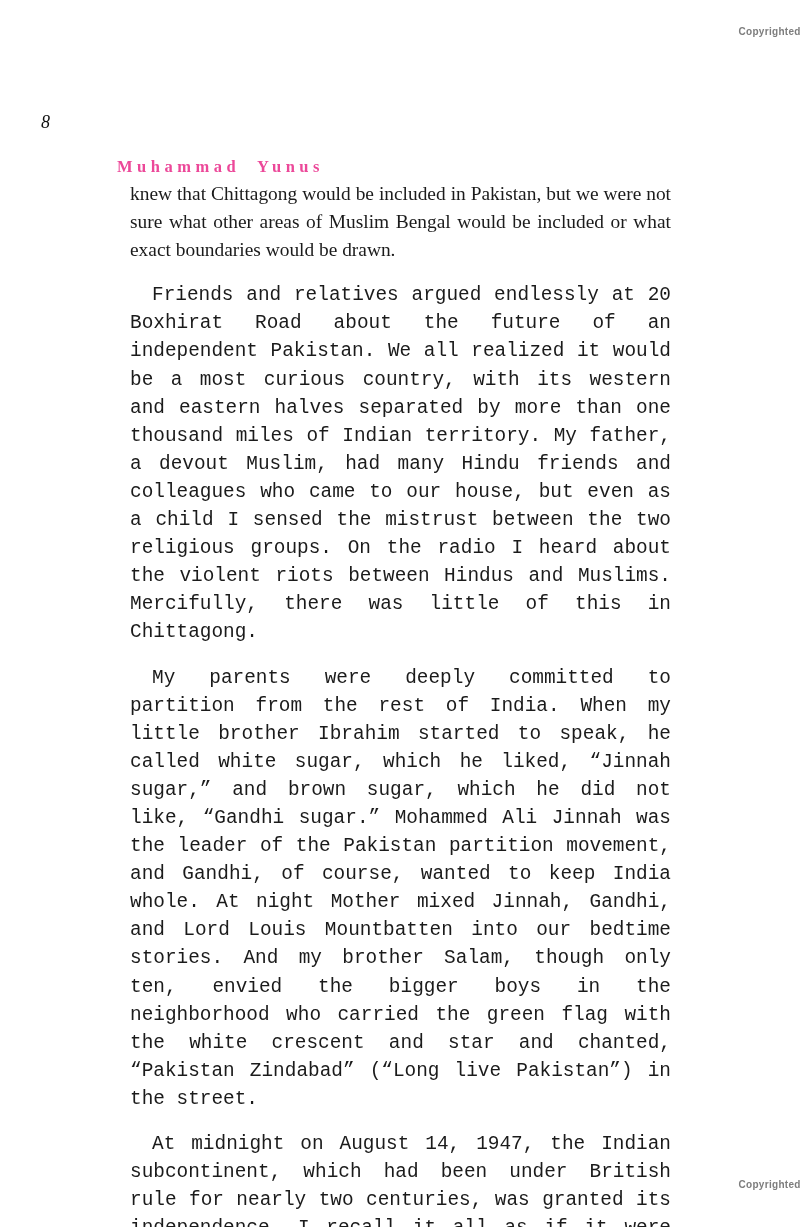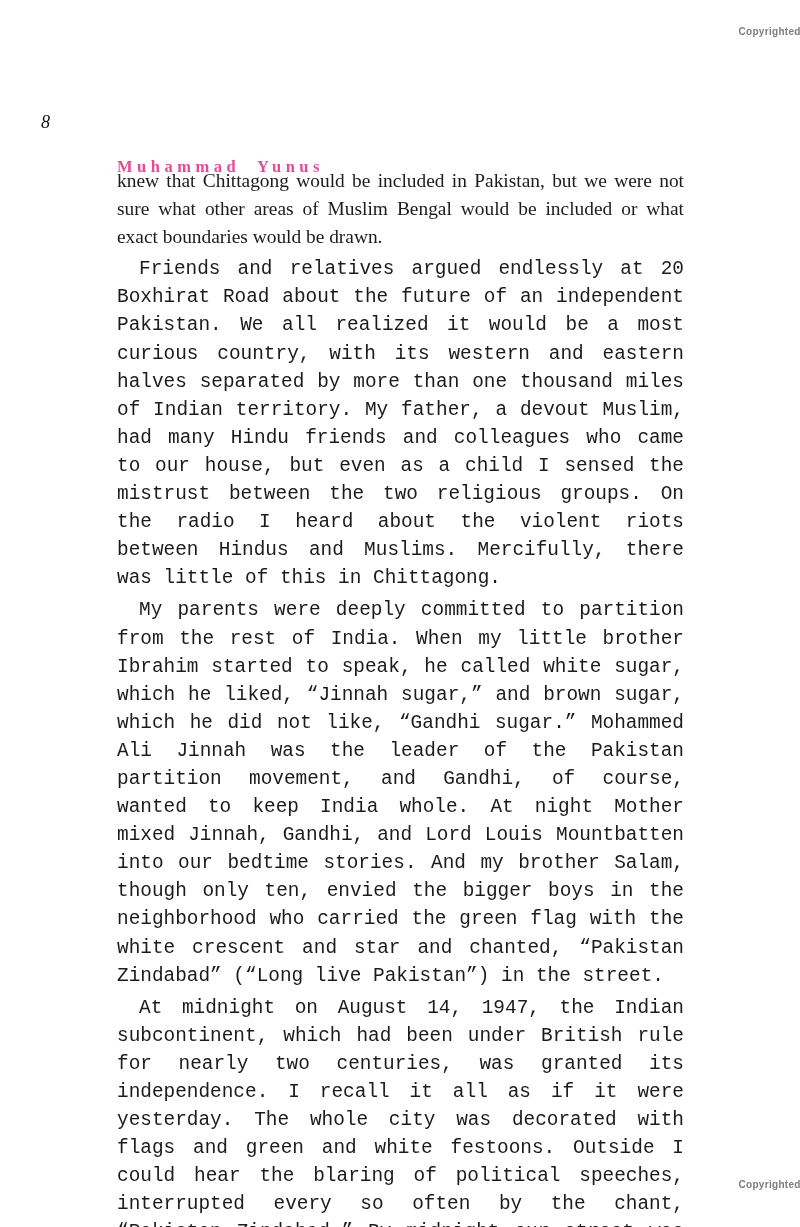--- a/index.html
+++ b/index.html
@@ -62,21 +62,21 @@
     position: absolute;
     top: 163px;
     left: 113px;
     width: 575px;
     font-size: 19.4px;
     line-height: 28.1px;
     text-align: justify;
     color: #1b1b1b;
   }
   .body-text p {
-    margin: 4px;
+    margin: 17px;
     padding: 0;
   }
   .body-text p.indent {
     text-indent: 22px;
     font-family: Liberation Mono, monospace;
   }
 </style>
 </head>
 <body>
 

